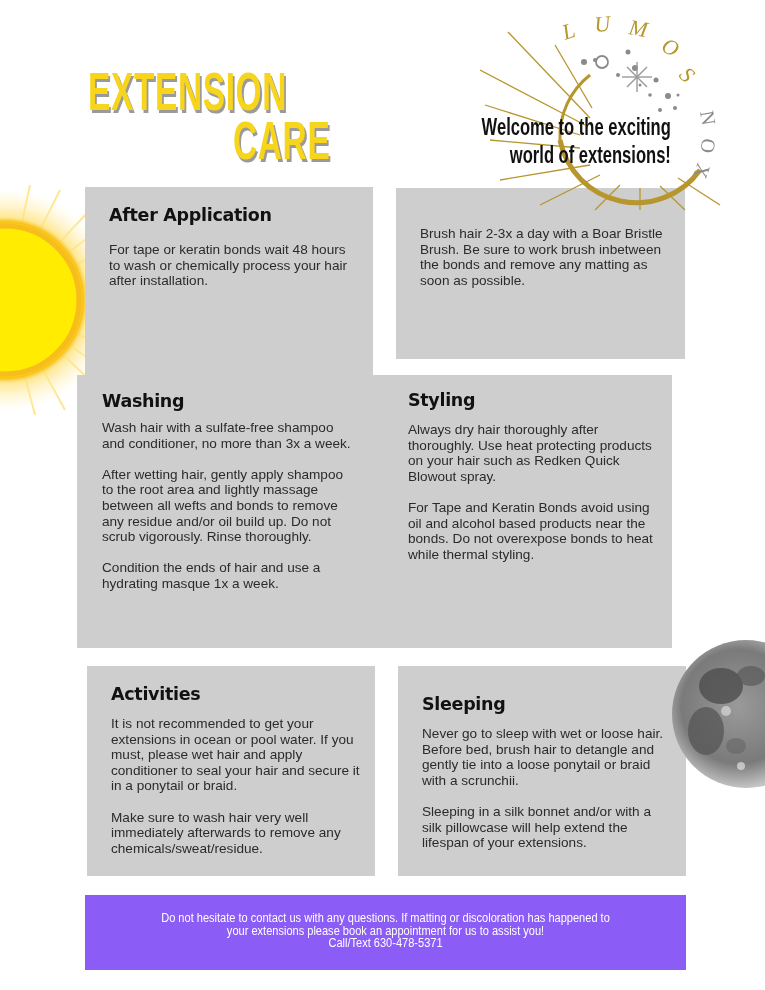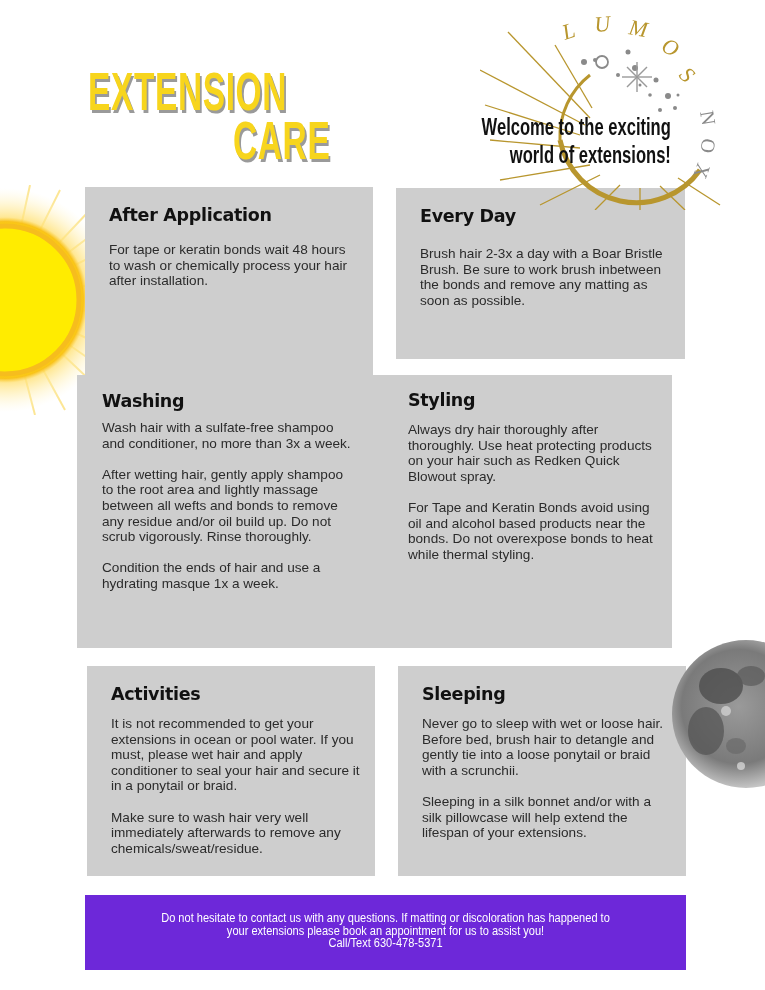--- a/index.html
+++ b/index.html
@@ -9,21 +9,21 @@
   .t2 { left:233px; top:113px; font-size:54px; }
   .welcome { position:absolute; right:94px; top:113px; text-align:right; font-family:"Liberation Sans", sans-serif; font-weight:bold; font-size:23px; line-height:28px; color:#111; transform:scaleX(0.72); transform-origin:right top; white-space:nowrap; z-index:3; }
   .logo { position:absolute; left:480px; top:0; width:285px; height:210px; z-index:2; }
   .sun { position:absolute; left:-110px; top:185px; width:230px; height:230px; z-index:0; }
   .moon { position:absolute; left:666px; top:636px; width:120px; height:160px; z-index:4; }
   .box { position:absolute; background:#cecece; z-index:1; }
   .box h2 { margin:0; font-family:"DejaVu Sans", sans-serif; font-weight:bold; font-size:17.5px; color:#111; letter-spacing:-0.3px; }
   .box p { margin:0; font-family:"Liberation Sans", sans-serif; font-size:13.6px; line-height:15.6px; color:#2b2b2b; }
   .box p + p { margin-top:15.6px; }
   .body-wrap { margin-top:15px; }
-  .footer { position:absolute; left:85px; top:895px; width:601px; height:75px; background:#6d28d9; color:#fff; text-align:center; font-family:"Liberation Sans", sans-serif; font-size:12px; line-height:12.5px; z-index:1; }
+  .footer { position:absolute; left:85px; top:895px; width:601px; height:75px; background:#8b5cf6; color:#fff; text-align:center; font-family:"Liberation Sans", sans-serif; font-size:12px; line-height:12.5px; z-index:1; }
   .footer .inner { padding-top:17px; transform:scaleX(0.92); }
 </style>
 </head>
 <body>
 
 <svg class="sun" viewBox="0 0 230 230">
   <defs>
     <radialGradient id="sg" cx="50%" cy="50%" r="50%">
       <stop offset="0%" stop-color="#fff200"></stop>
       <stop offset="62%" stop-color="#ffe600"></stop>
@@ -114,21 +114,20 @@
   <div style="padding:18px 0 0 24px; width:250px;">
     <h2>After Application</h2>
     <div class="body-wrap" style="margin-top:17px;">
       <p>For tape or keratin bonds wait 48 hours to wash or chemically process your hair after installation.</p>
     </div>
   </div>
 </div>
 
 <div class="box" style="left:396px; top:188px; width:289px; height:171px;">
   <div style="padding:18px 0 0 24px; width:250px;">
-    <h2>Every Day</h2>
     <div class="body-wrap" style="margin-top:20px;">
       <p>Brush hair 2-3x a day with a Boar Bristle Brush.  Be sure to work brush inbetween the bonds and remove any matting as soon as possible.</p>
     </div>
   </div>
 </div>
 
 <div class="box" style="left:77px; top:375px; width:335px; height:273px;">
   <div style="padding:16px 0 0 25px; width:250px;">
     <h2>Washing</h2>
     <div class="body-wrap" style="margin-top:9px;">
@@ -153,21 +152,21 @@
   <div style="padding:18px 0 0 24px; width:250px;">
     <h2>Activities</h2>
     <div class="body-wrap" style="margin-top:12px;">
       <p>It is not recommended to get your extensions in ocean or pool water.  If you must, please wet hair and apply conditioner to seal your hair and secure it in a ponytail or braid.</p>
       <p>Make sure to wash hair very well immediately afterwards to remove any chemicals/sweat/residue.</p>
     </div>
   </div>
 </div>
 
 <div class="box" style="left:398px; top:666px; width:288px; height:210px;">
-  <div style="padding:18px 0 0 24px; width:250px;">
+  <div style="padding:18px 0 0 24px; width:250px;margin-top:10px;">
     <h2>Sleeping</h2>
     <div class="body-wrap" style="margin-top:12px;">
       <p>Never go to sleep with wet or loose hair.  Before bed, brush hair to detangle and gently tie into a loose ponytail or braid with a scrunchii.</p>
       <p> Sleeping in a silk bonnet and/or with a silk pillowcase will help extend the lifespan of your extensions.</p>
     </div>
   </div>
 </div>
 
 <svg class="moon" viewBox="0 0 120 160">
   <defs>

